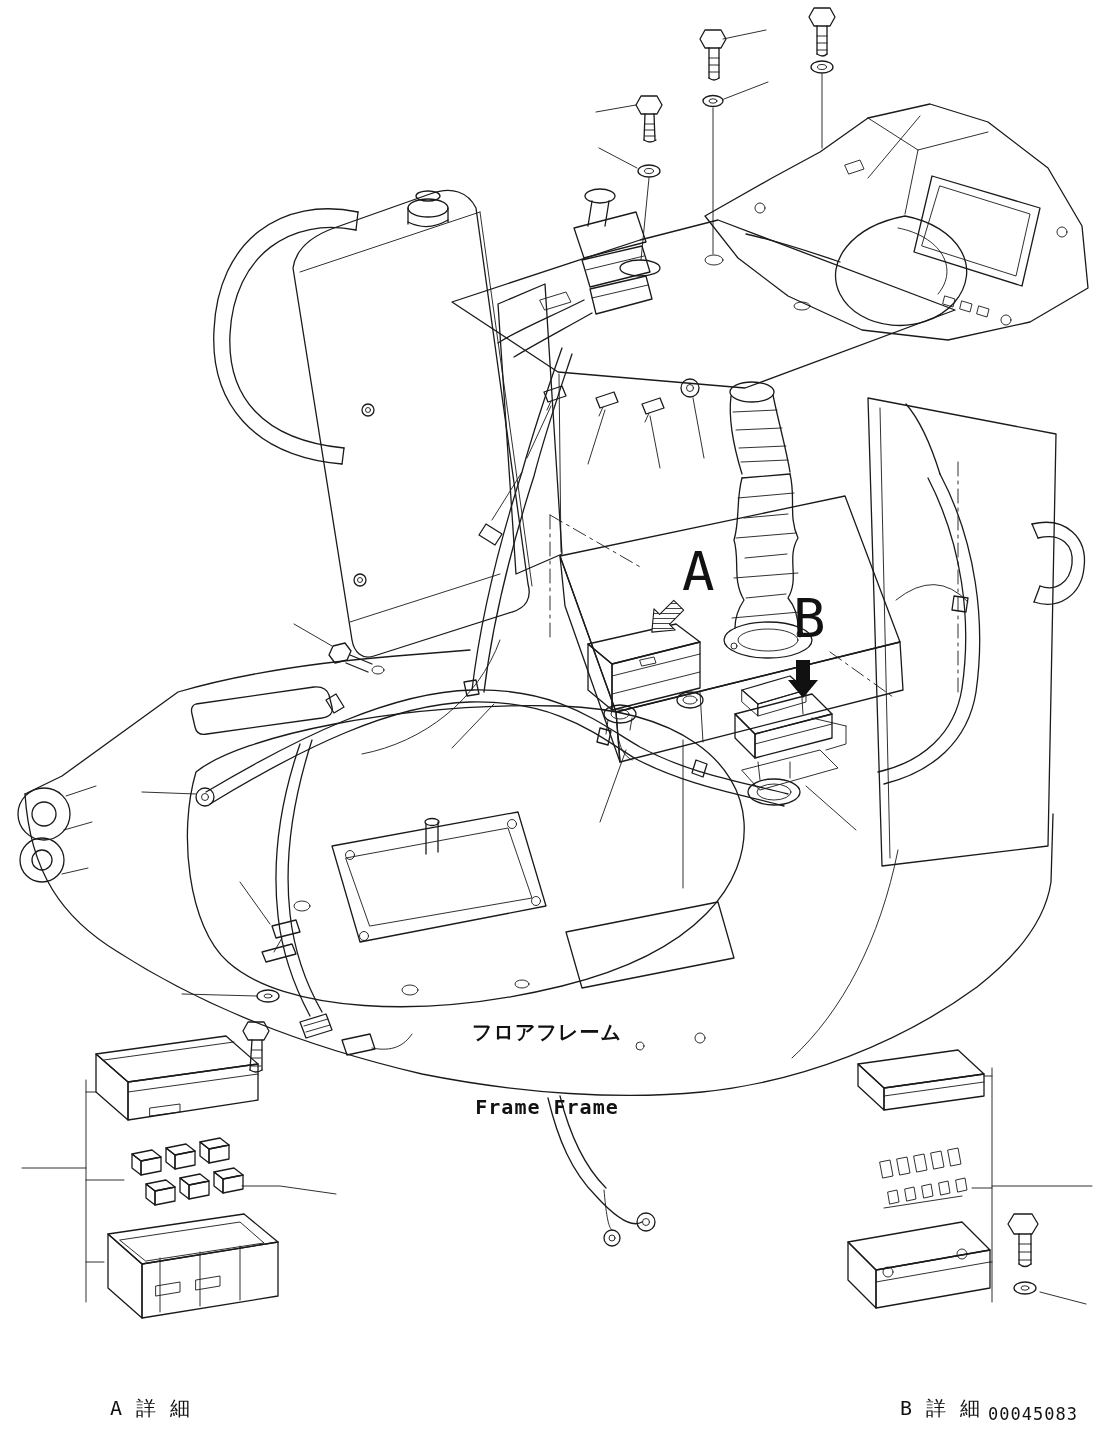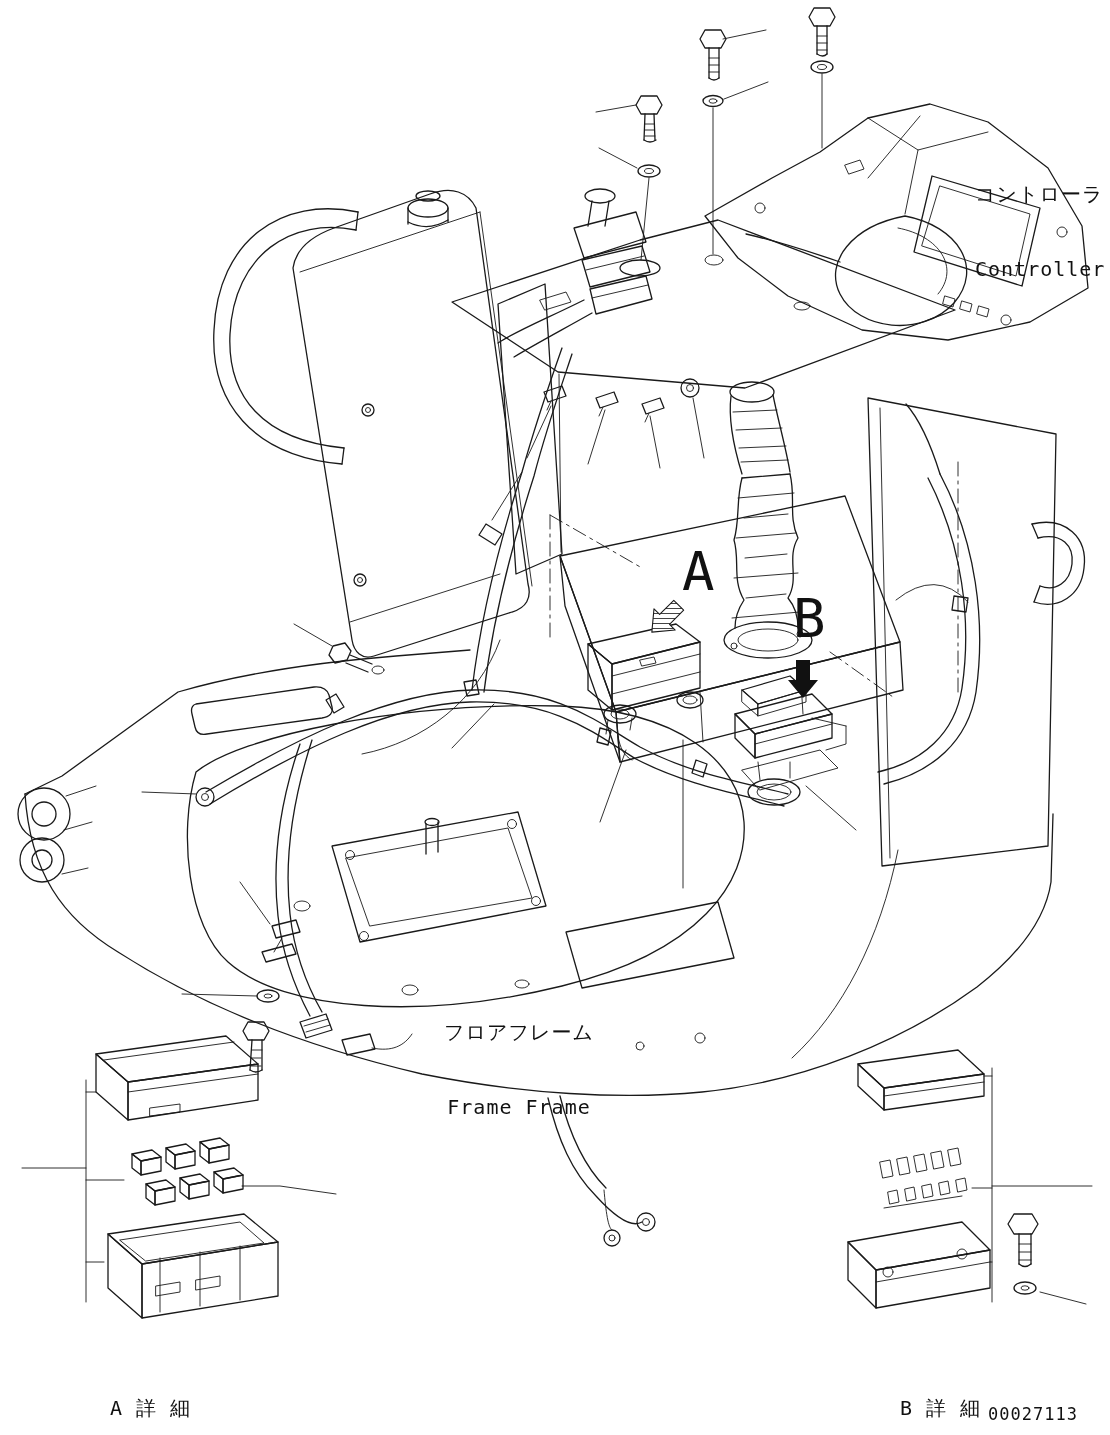--- a/index.html
+++ b/index.html
@@ -343,38 +343,34 @@
     <path d="M1014,1214 h18 l6,10 -6,10 h-18 l-6,-10 z"></path>
     <path d="M1019,1234 v30 m12,-30 v30"></path>
     <path class="thin" d="M1019,1244 h12 M1019,1252 h12 M1019,1260 h12"></path>
     <path d="M1019,1264 q6,5 12,0"></path>
     <ellipse cx="1025" cy="1288" rx="11" ry="6"></ellipse>
         <ellipse class="thin" cx="1025" cy="1288" rx="4" ry="2.2"></ellipse>
     <path class="leader" d="M1040,1292 L1086,1304"></path>
   </g>
 </svg>
 
-<div class="lbl lbl-md" style="left:975px;top:132px;width:135px;">
-  <span class="block">コントローラ</span>
-  <span class="block">Controller</span>
-</div>
-
-<div class="lbl lbl-md center" style="left:434px;top:970px;width:170px;">
+
+<div class="lbl lbl-md center" style="left:462px;top:970px;width:170px;font-weight:bold;">
   <span class="block">フロアフレーム</span>
   <span class="block">Frame Frame</span>
 </div>
 
 <div class="lbl lbl-big" style="left:682px;top:545px;">A</div>
 <div class="lbl lbl-big" style="left:793px;top:592px;">B</div>
 
 <div class="lbl lbl-md center" style="left:78px;top:1346px;width:145px;">
   <span class="block">A 詳 細</span>
   
 </div>
 
 <div class="lbl lbl-md center" style="left:868px;top:1346px;width:145px;">
   <span class="block">B 詳 細</span>
   
 </div>
 
-<div class="lbl lbl-num" style="left:988px;top:1404px;">00027113</div>
+<div class="lbl lbl-num" style="left:988px;top:1404px;">00045083</div>
 
 </div>
 
 </body></html>

